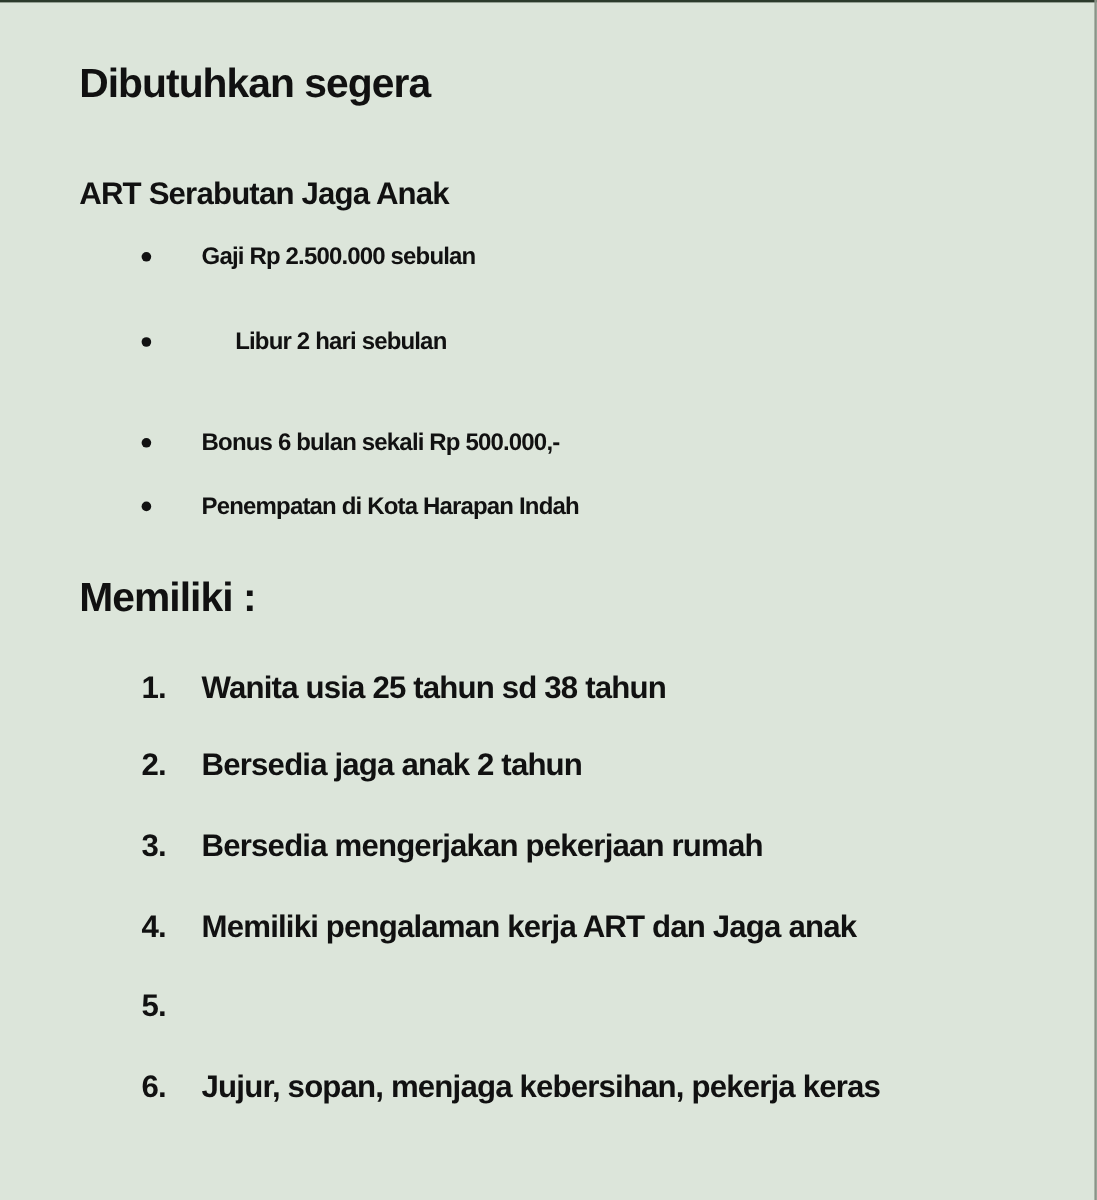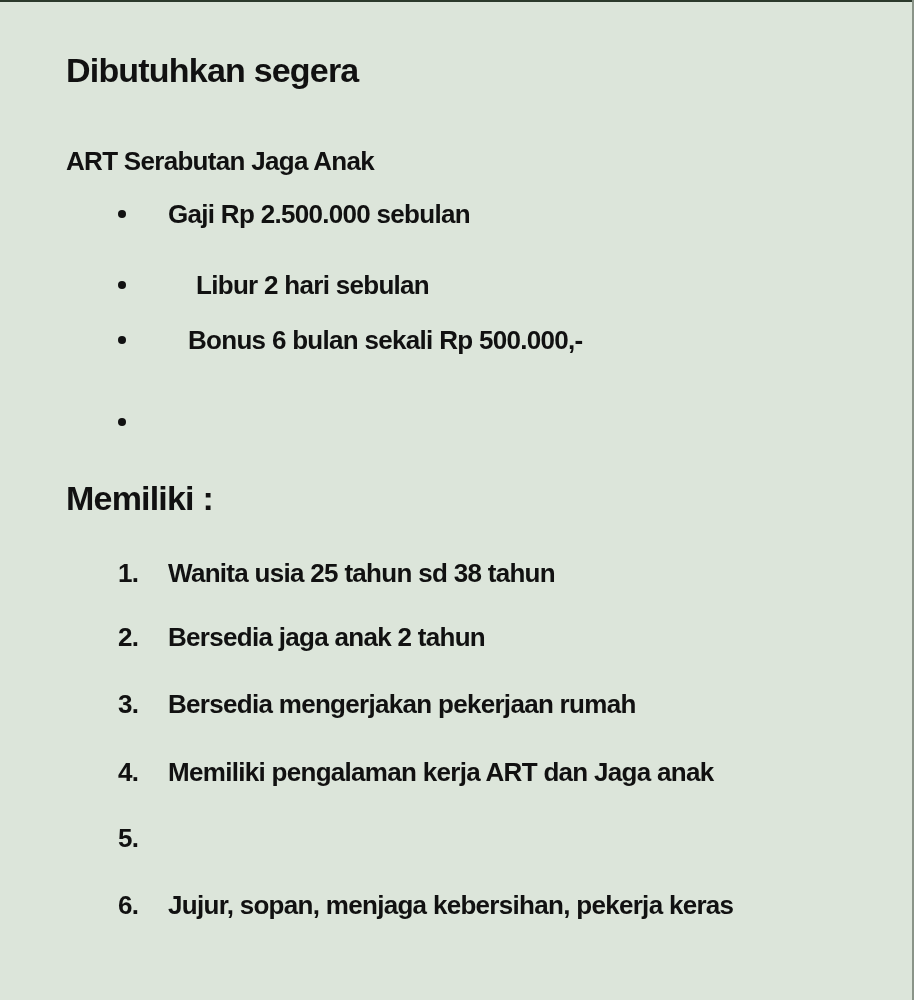--- a/index.html
+++ b/index.html
@@ -56,21 +56,21 @@
       list-style: none;
       margin: 0;
       padding: 0;
     }
     .bullet-item {
       position: absolute;
       left: 114px;
       height: 34px;
       display: flex;
       align-items: center;
-      font-size: 26px;
+      font-size: 20px;
       font-weight: bold;
       letter-spacing: -0.7px;
       justify-content: space-between;
     }
     .bullet-dot {
       display: inline-block;
       width: 8px;
       height: 8px;
       border-radius: 50%;
       background: #111;
@@ -121,26 +121,27 @@
 
   <ul class="bullet-list">
     <li class="bullet-item" style="top:197px;">
       <span class="bullet-dot"></span>
       <span>Gaji Rp 2.500.000 sebulan</span>
     </li>
     <li class="bullet-item" style="top:268px;gap:28px;">
       <span class="bullet-dot"></span>
       <span>Libur 2 hari sebulan</span>
     </li>
-    <li class="bullet-item" style="top:323px;gap:20px;">
+    <li class="bullet-item" style="top:352px;">
       <span class="bullet-dot"></span>
       <span>Bonus 6 bulan sekali Rp 500.000,-</span>
     </li>
     <li class="bullet-item" style="top:405px;">
       <span class="bullet-dot"></span>
+      <span>Penempatan di Kota Harapan Indah</span>
     </li>
   </ul>
 
   <h2 class="section-heading">Memiliki :</h2>
 
   <ol class="num-list">
     <li class="num-item" style="top:556px;">
       <span class="num-marker">1.</span>
       <span>Wanita usia 25 tahun sd 38 tahun</span>
     </li>

